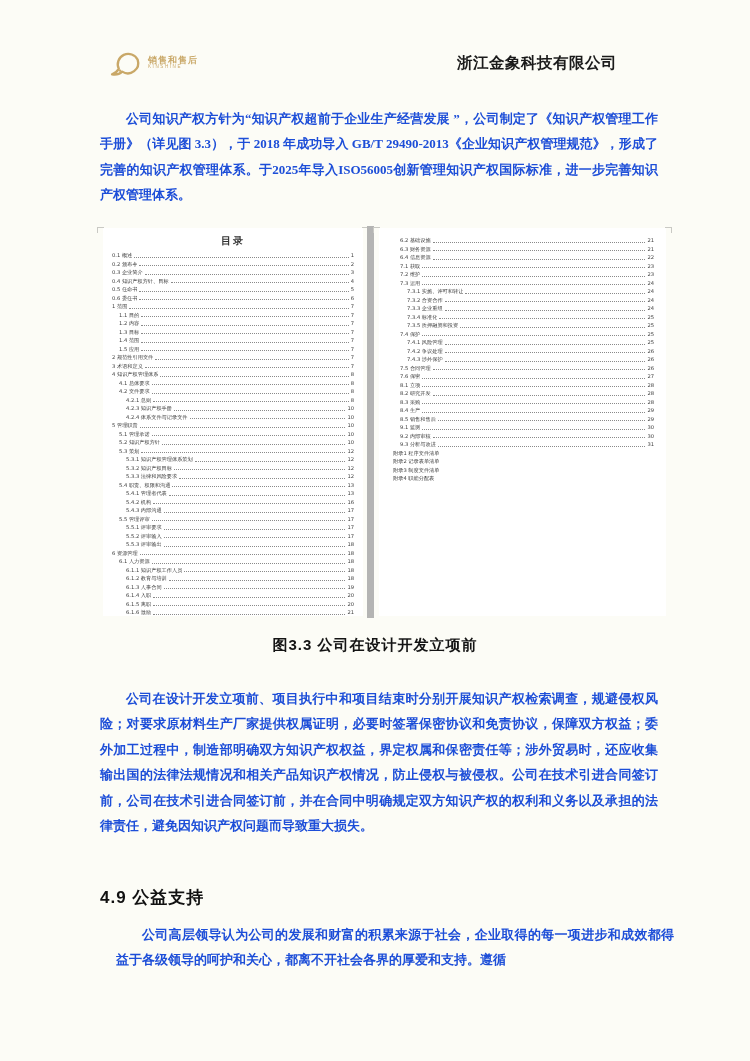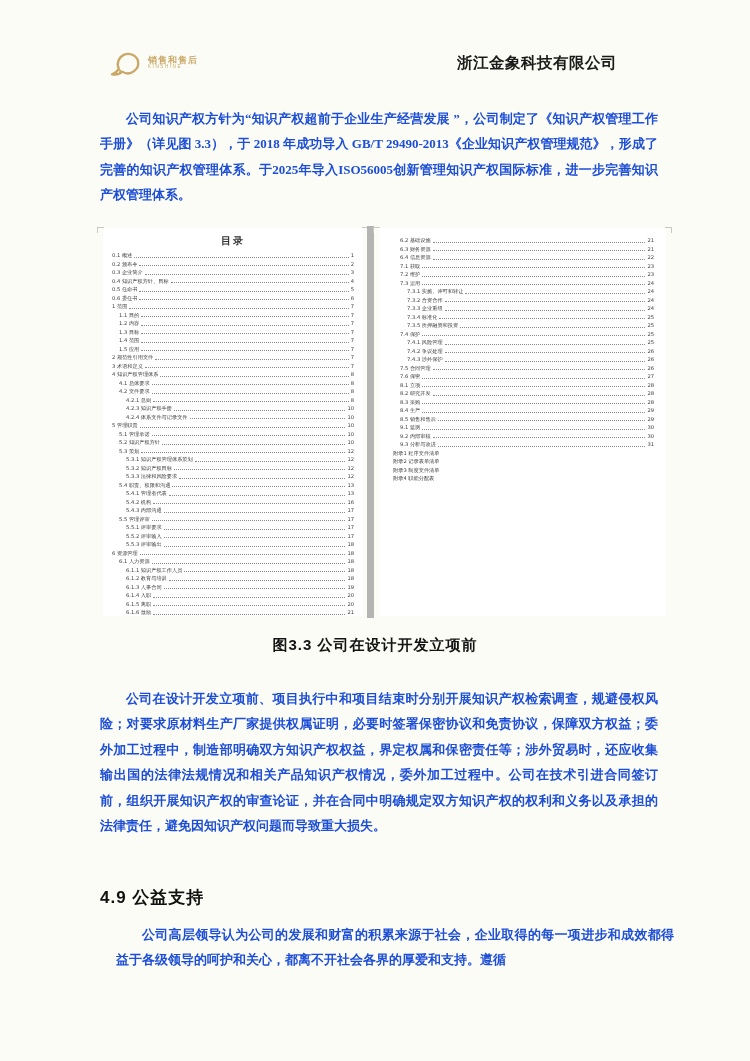--- a/index.html
+++ b/index.html
@@ -451,19 +451,19 @@
           <span class="toc-text">附录3 制度文件清单</span>
         </div>
         <div class="toc-row" style="padding-left: 0px;">
           <span class="toc-text">附录4 职能分配表</span>
         </div>
       </div>
   </div>
 
   <div class="figure-caption">图3.3  公司在设计开发立项前</div>
 
-  <div class="para para-2">公司在设计开发立项前、项目执行中和项目结束时分别开展知识产权检索调查，规避侵权风险；对要求原材料生产厂家提供权属证明，必要时签署保密协议和免责协议，保障双方权益；委外加工过程中，制造部明确双方知识产权权益，界定权属和保密责任等；涉外贸易时，还应收集输出国的法律法规情况和相关产品知识产权情况，委外加工过程中。公司在技术引进合同签订前，组织开展知识产权的审查论证，并在合同中明确规定双方知识产权的权利和义务以及承担的法律责任，避免因知识产权问题而导致重大损失。</div>
+  <div class="para para-2">公司在设计开发立项前、项目执行中和项目结束时分别开展知识产权检索调查，规避侵权风险；对要求原材料生产厂家提供权属证明，必要时签署保密协议和免责协议，保障双方权益；委外加工过程中，制造部明确双方知识产权权益，界定权属和保密责任等；涉外贸易时，还应收集输出国的法律法规情况和相关产品知识产权情况，防止侵权与被侵权。公司在技术引进合同签订前，公司在技术引进合同签订前，并在合同中明确规定双方知识产权的权利和义务以及承担的法律责任，避免因知识产权问题而导致重大损失。</div>
 
   <div class="section-heading">4.9 公益支持</div>
 
   <div class="para para-3">公司高层领导认为公司的发展和财富的积累来源于社会，企业取得的每一项进步和成效都得益于各级领导的呵护和关心，都离不开社会各界的厚爱和支持。遵循</div>
 
 </div>
 
 </body></html>

